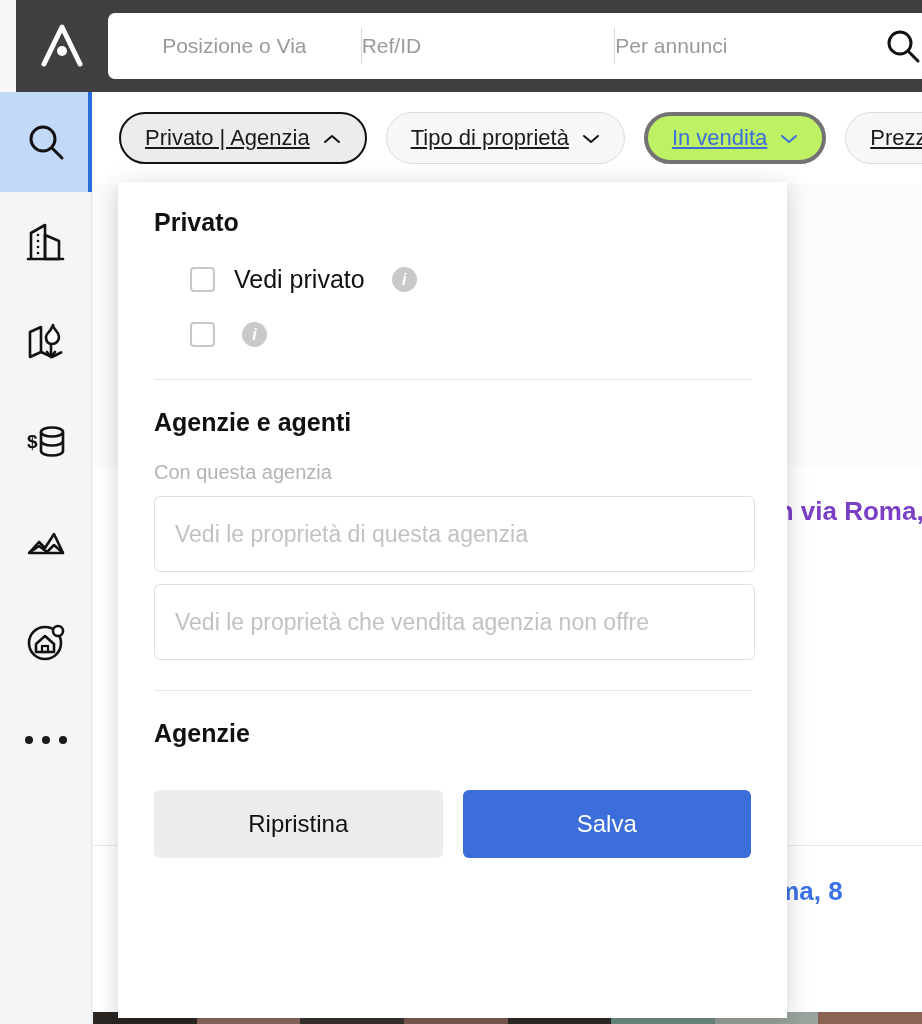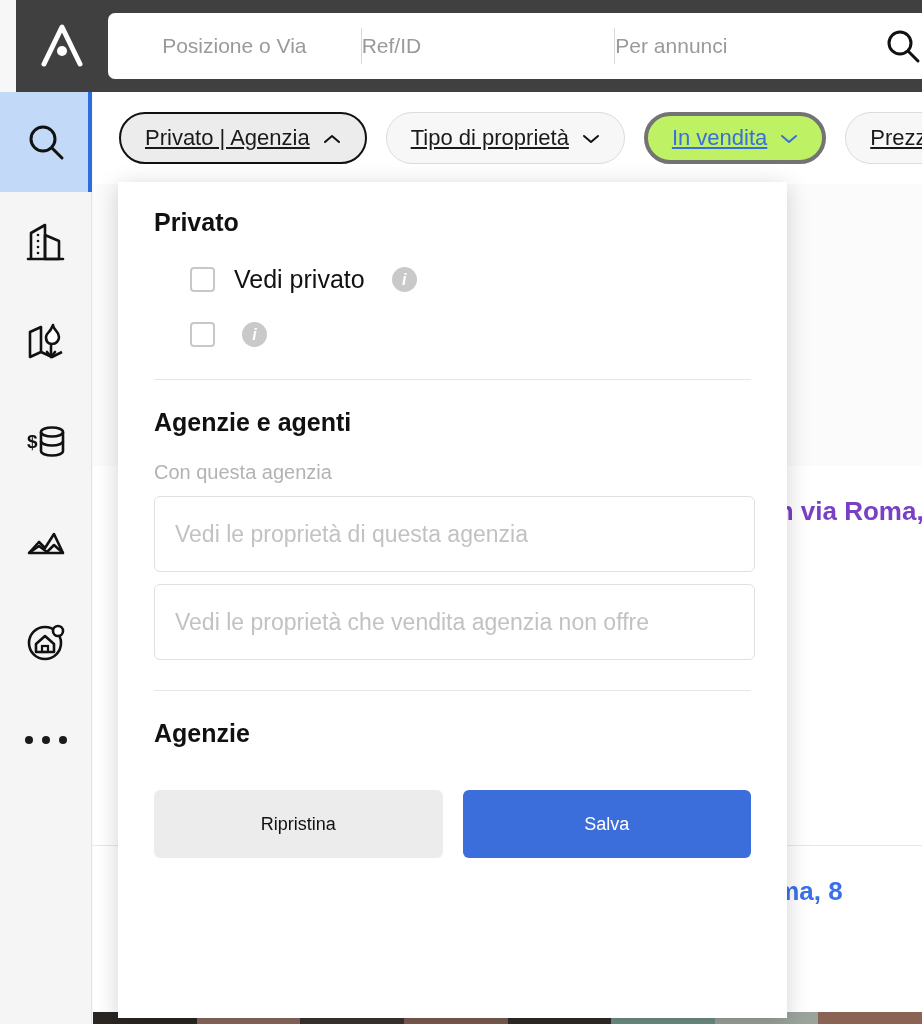--- a/index.html
+++ b/index.html
@@ -235,21 +235,21 @@
     cursor: text;
   }
   .panel-actions {
     display: flex; gap: 20px;
     margin-top: 42px;
   }
   .btn {
     height: 68px;
     border-radius: 6px;
     display: flex; align-items: center; justify-content: center;
-    font-size: 18px;
+    font-size: 24px;
     cursor: pointer;
     flex: 1 1 0;
   }
   .btn.secondary { background: #ececec; color: #111; }
   .btn.primary { background: #3b6ddb; color: #ffffff; }
 </style>
 </head>
 <body>
 
 <div id="app">

